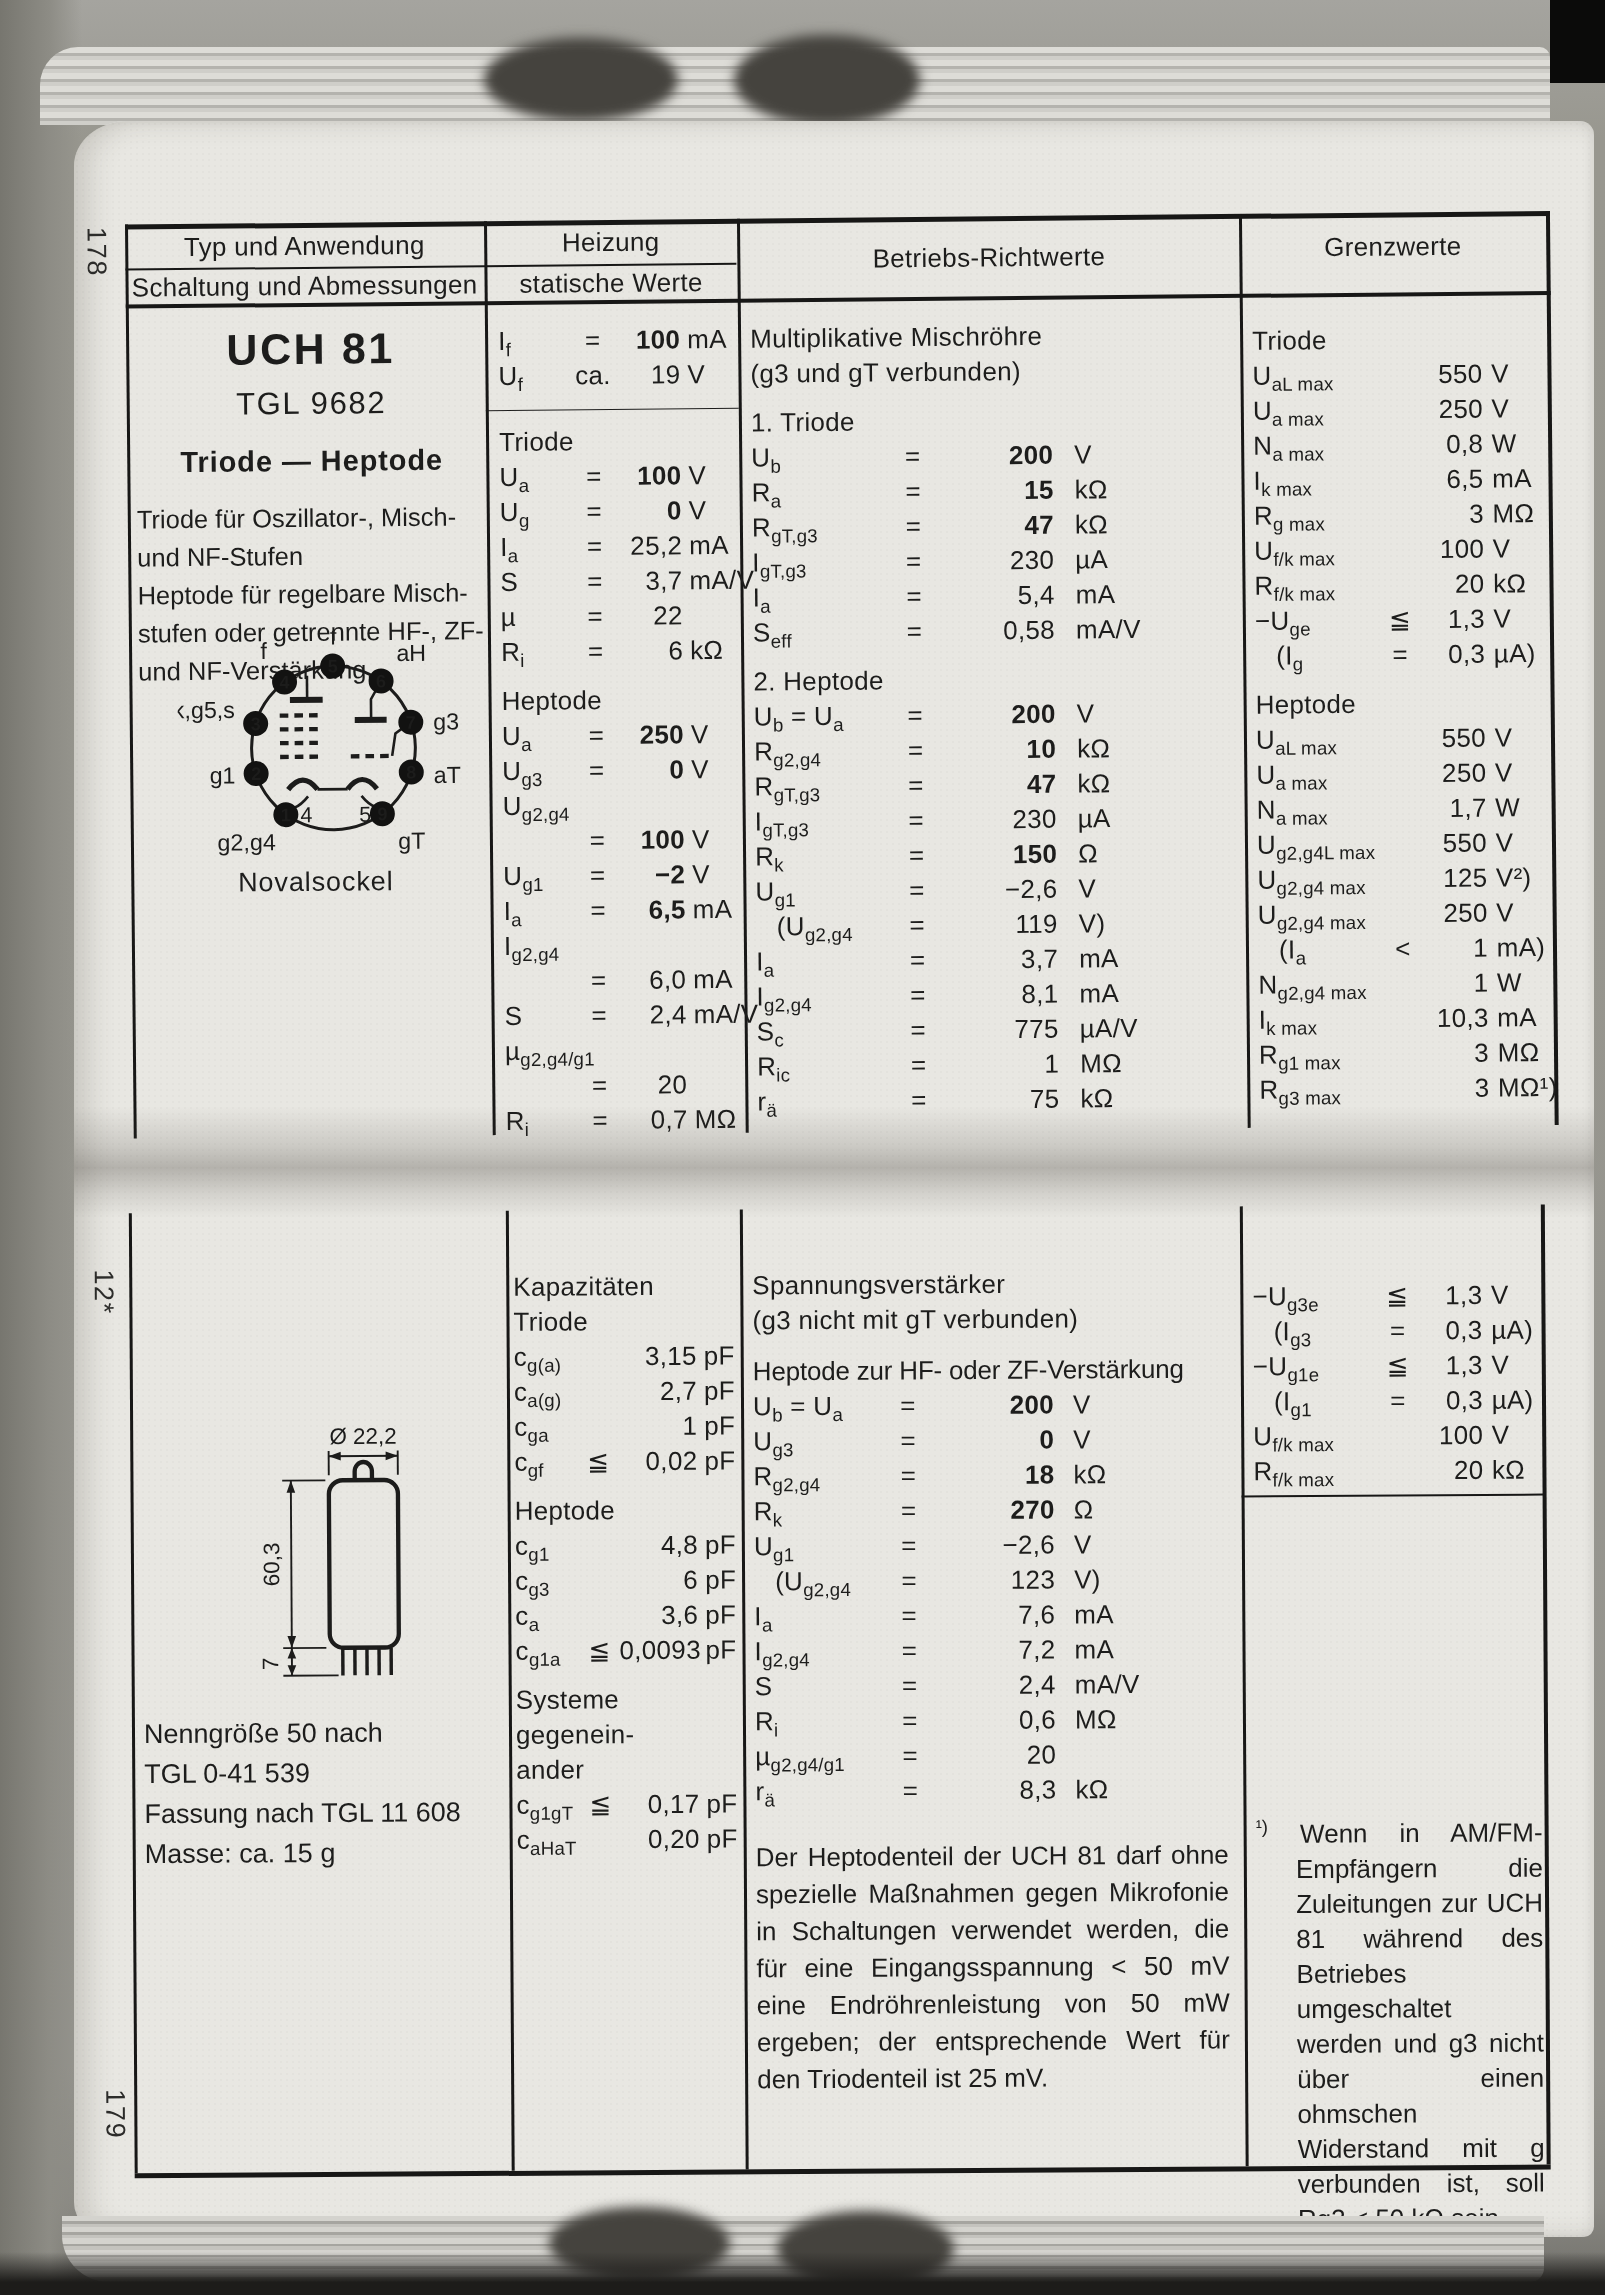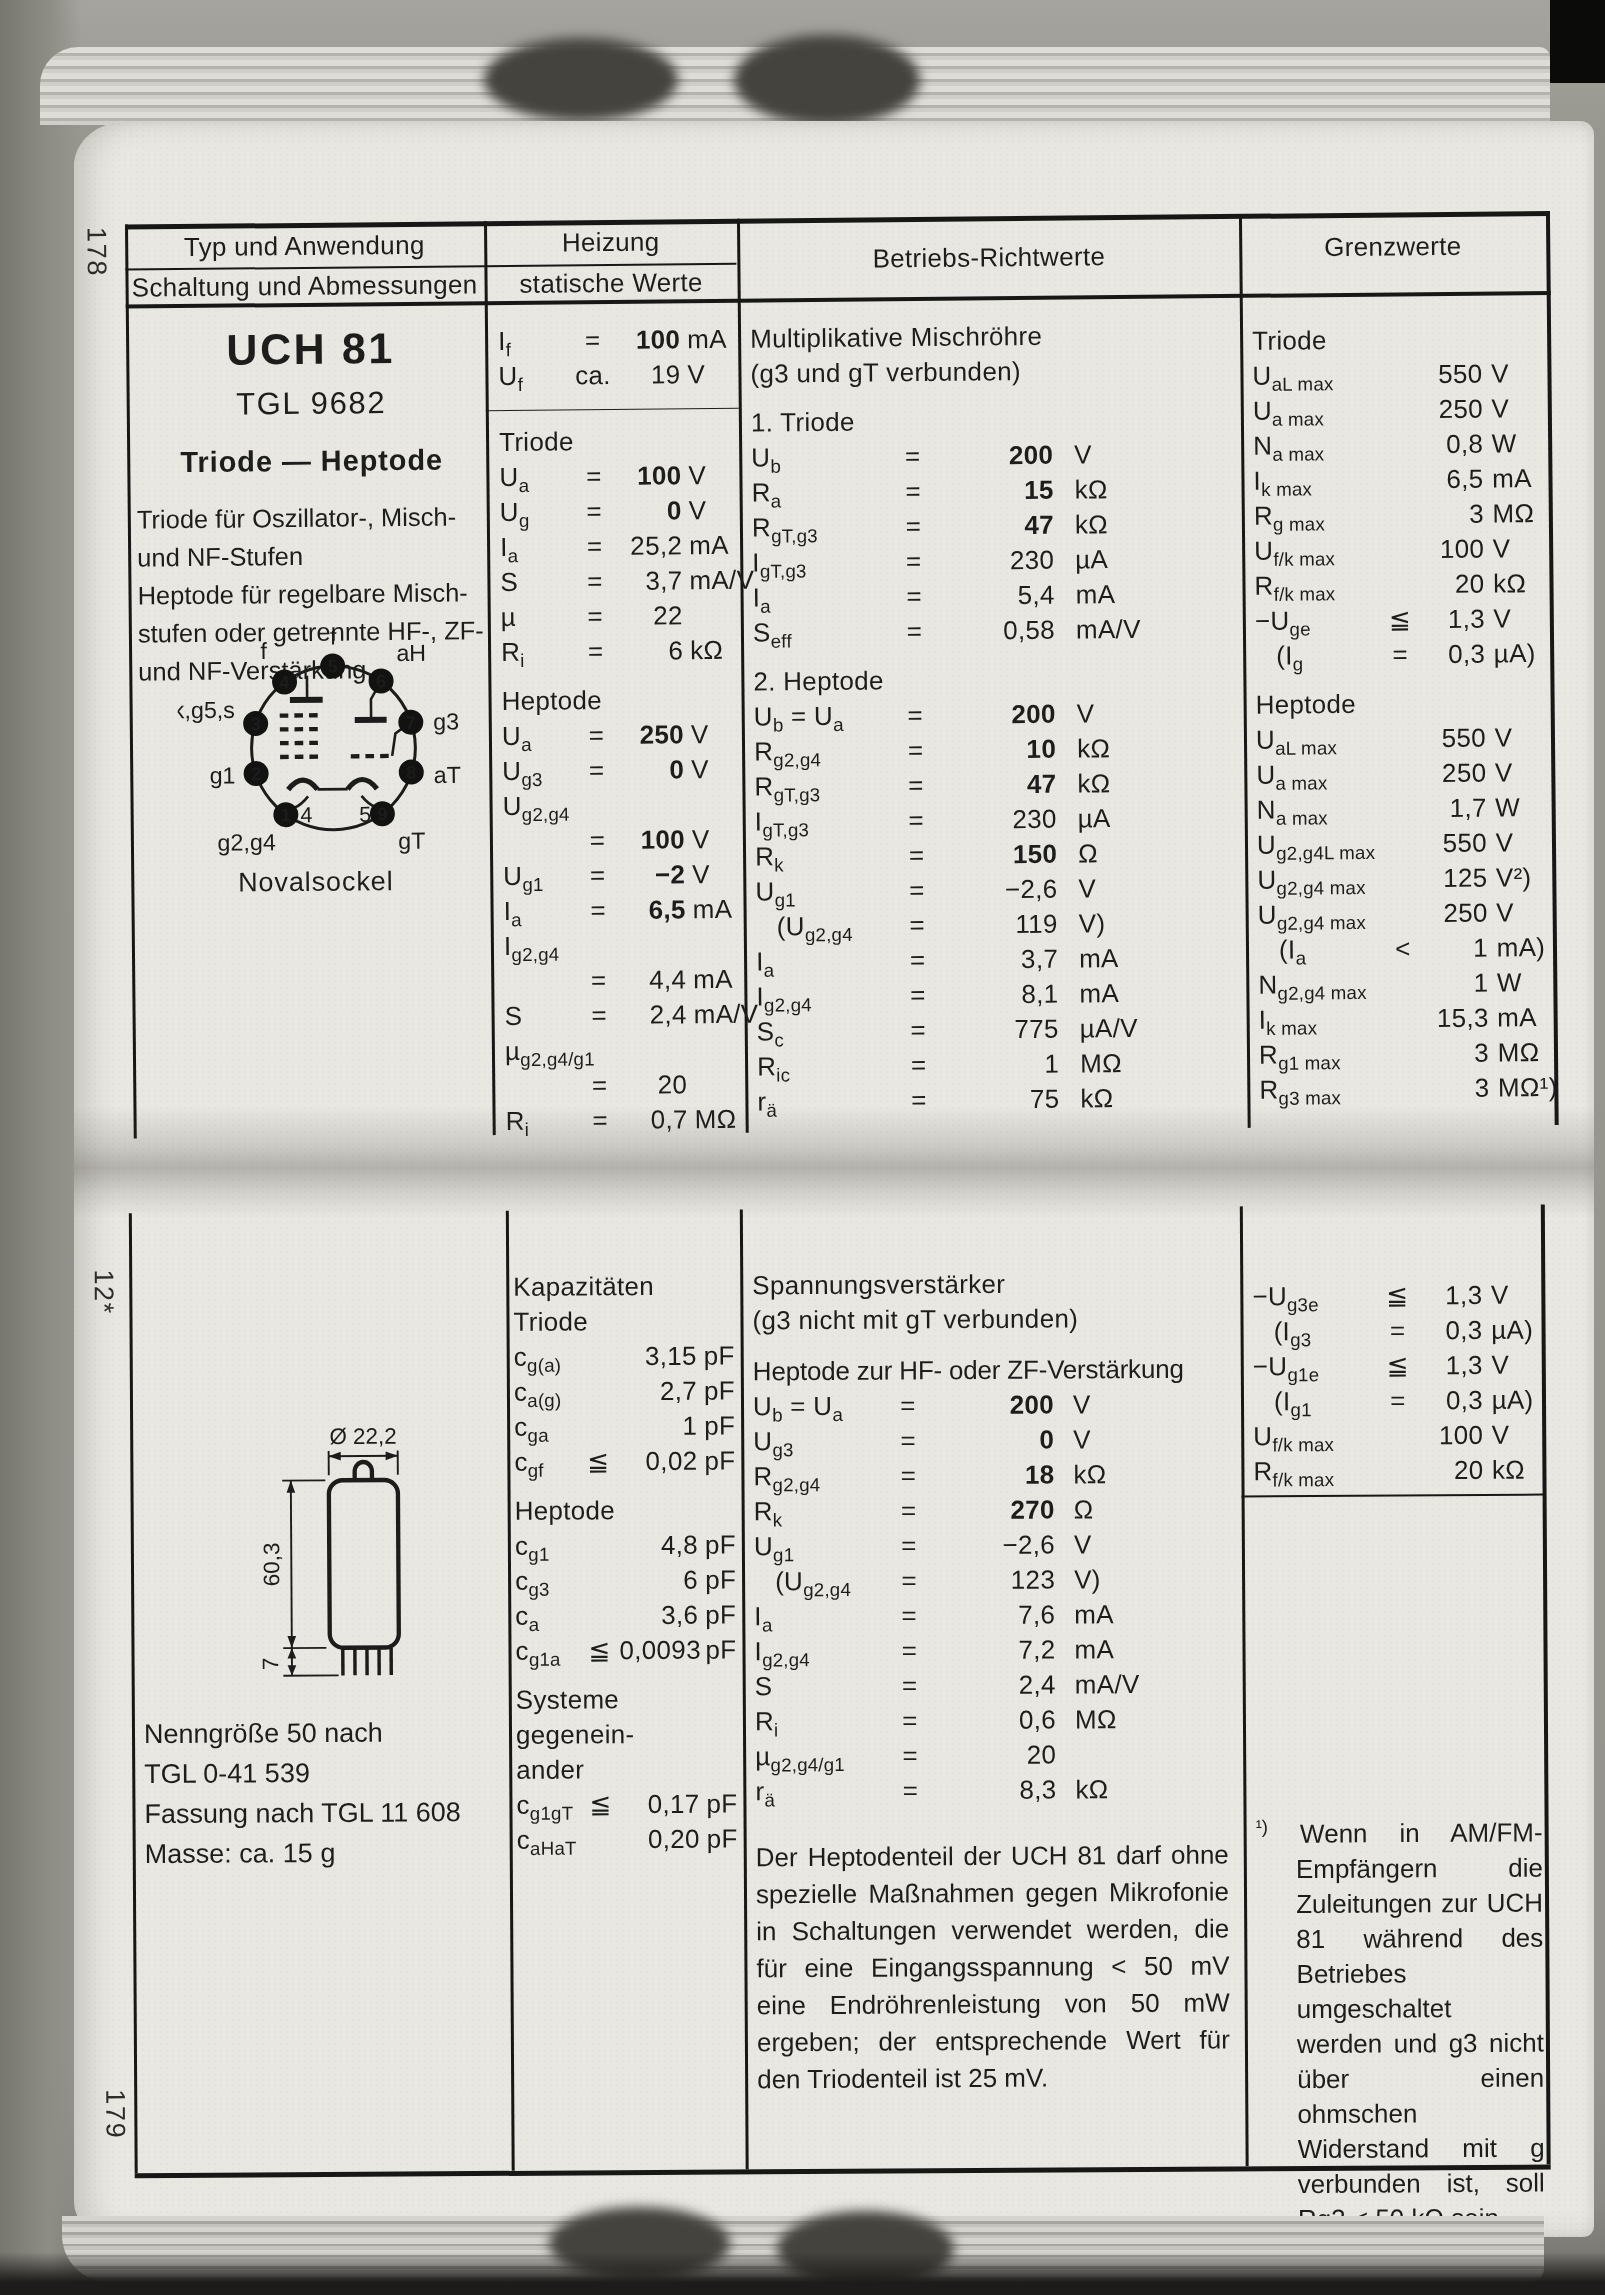--- a/index.html
+++ b/index.html
@@ -245,21 +245,21 @@
           </div>
           <div class="spec-row">
             <span class="lab">I<sub>a</sub></span>
             <span class="rel">=</span>
             <span class="val b">6,5</span>
             <span class="unit">mA</span>
           </div>
           <div class="spec-row wrap">
             <span class="lab">I<sub>g2,g4</sub></span>
             <span class="rel">=</span>
-            <span class="val">4,4</span>
+            <span class="val">6,0</span>
             <span class="unit">mA</span>
           </div>
           <div class="spec-row">
             <span class="lab">S</span>
             <span class="rel">=</span>
             <span class="val">2,4</span>
             <span class="unit">mA/V</span>
           </div>
           <div class="spec-row wrap">
             <span class="lab">µ<sub>g2,g4/g1</sub></span>
@@ -491,21 +491,21 @@
           </div>
           <div class="spec-row">
             <span class="lab">N<sub>g2,g4 max</sub></span>
             <span class="rel"></span>
             <span class="val">1</span>
             <span class="unit">W</span>
           </div>
           <div class="spec-row">
             <span class="lab">I<sub>k max</sub></span>
             <span class="rel"></span>
-            <span class="val">15,3</span>
+            <span class="val">10,3</span>
             <span class="unit">mA</span>
           </div>
           <div class="spec-row">
             <span class="lab">R<sub>g1 max</sub></span>
             <span class="rel"></span>
             <span class="val">3</span>
             <span class="unit">MΩ</span>
           </div>
           <div class="spec-row">
             <span class="lab">R<sub>g3 max</sub></span>

